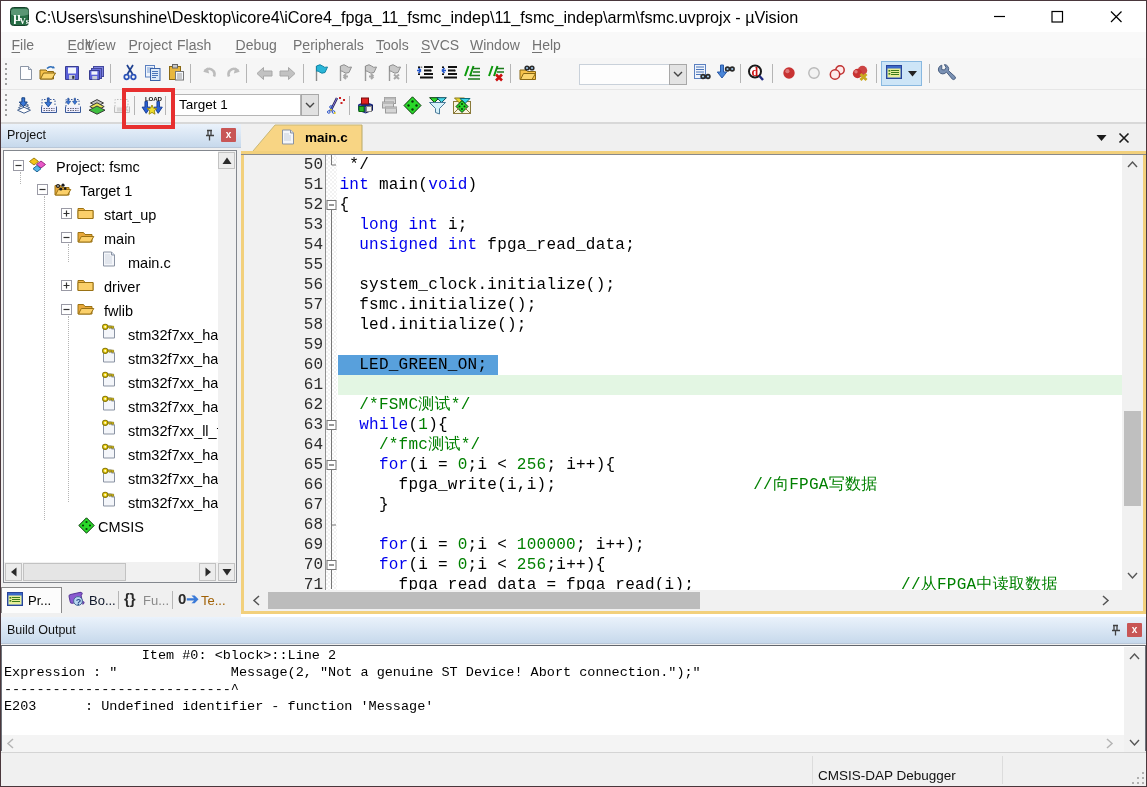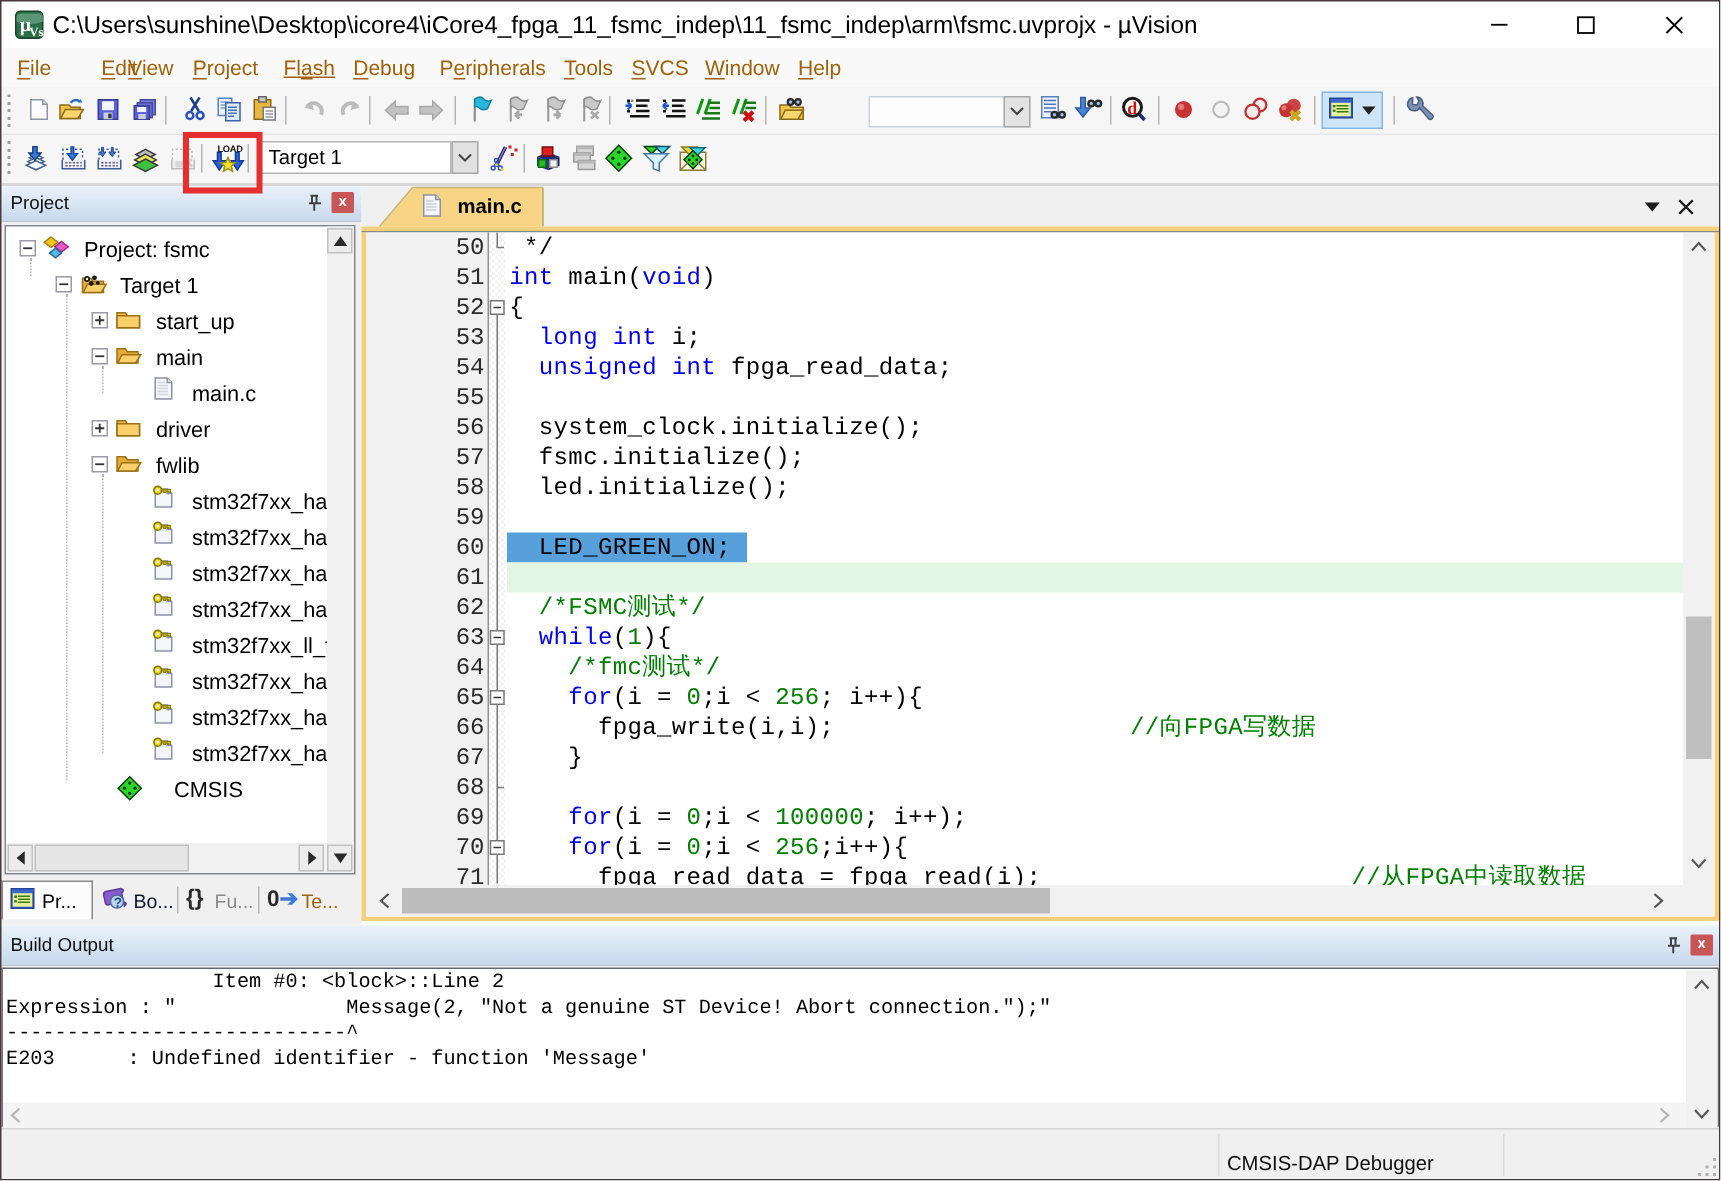--- a/index.html
+++ b/index.html
@@ -6,21 +6,21 @@
 html,body { width:1147px; height:787px; overflow:hidden; }
 body { position:relative; font-family:"Liberation Sans", sans-serif; background:#fff; }
 .abs { position:absolute; }
 #frame { position:absolute; left:0; top:0; width:1147px; height:787px; border:1px solid #4a373c; z-index:50; pointer-events:none; }
 
 #titlebar { left:1px; top:1px; width:1145px; height:31px; background:#fff; }
 #title-text { left:34px; top:7px; font-size:16.2px; color:#000; white-space:pre; }
 .winbtn { top:0; height:31px; width:46px; }
 
 #menubar { left:1px; top:32px; width:1145px; height:26px; background:#f9f9f9; }
-.menu-item { position:absolute; top:5px; font-size:14px; color:#a16207; }
+.menu-item { position:absolute; top:5px; font-size:14px; color:#737373; }
 .menu-item u { text-decoration:underline; text-underline-offset:2px; }
 
 #toolbar { left:1px; top:58px; width:1145px; height:66px; background:#f6f6f6; border-bottom:2px solid #d8d8d8; }
 .tsep { position:absolute; width:1px; background:#b5b5b5; }
 .grip { position:absolute; width:2px; background-image:repeating-linear-gradient(#9e9e9e 0 2px, transparent 2px 5px); }
 
 .panel-header { background:linear-gradient(#eaf2fb, #c7d9ec); border-bottom:1px solid #b9c7d8; }
 .phtext { position:absolute; left:6px; top:4px; font-size:12.5px; color:#111; }
 .closebox { position:absolute; width:15px; height:14px; background:#c85656; color:#fff; font-size:10px; line-height:13px; text-align:center; font-weight:bold; border-radius:1px; }
 #proj-tree { left:3px; top:150px; width:234px; height:432px; background:#fff; border:1px solid #83878e; }
@@ -56,21 +56,21 @@
     </svg>
   <svg class="winbtn" style="left:1092px;" width="46" height="31" viewBox="0 0 46 31">
       <path d="M18 10.5 L28.5 21 M28.5 10.5 L18 21" stroke="#000" stroke-width="1.2" fill="none"></path>
     </svg>
 </div>
 <div class="abs" id="menubar">
   <div class="menu-item" style="left:10.5px;"><u>F</u>ile</div>
   <div class="menu-item" style="left:46.5px;margin-left:20px;"><u>E</u>dit</div>
   <div class="menu-item" style="left:84.5px;"><u>V</u>iew</div>
   <div class="menu-item" style="left:127.5px;"><u>P</u>roject</div>
-  <div class="menu-item" style="left:188px;text-decoration:underline;">Fl<u>a</u>sh</div>
+  <div class="menu-item" style="left:176px;">Fl<u>a</u>sh</div>
   <div class="menu-item" style="left:234.5px;"><u>D</u>ebug</div>
   <div class="menu-item" style="left:292px;">P<u>e</u>ripherals</div>
   <div class="menu-item" style="left:375px;"><u>T</u>ools</div>
   <div class="menu-item" style="left:420px;"><u>S</u>VCS</div>
   <div class="menu-item" style="left:469px;"><u>W</u>indow</div>
   <div class="menu-item" style="left:531px;"><u>H</u>elp</div>
 </div>
 <div class="abs" id="toolbar">
   <div class="abs" style="left:0;top:31px;width:1145px;height:1px;background:#e6e6e6;"></div>
   <div class="grip" style="left:4px;top:5px;height:22px;"></div>
@@ -558,21 +558,21 @@
     <div class="trow" style="left:124px;top:344px;">stm32f7xx_ha</div>
     <svg style="left:74px;top:366px;" width="17" height="17" viewBox="0 0 17 17">
           <path d="M8.5 0.8 L16.2 8.5 8.5 16.2 0.8 8.5z" fill="#2ad82a" stroke="#0a3a0a"></path>
           <g fill="#0a3a0a">
             <circle cx="8.5" cy="5" r="1.1"></circle>
             <circle cx="8.5" cy="12" r="1.1"></circle>
             <circle cx="5" cy="8.5" r="1.1"></circle>
             <circle cx="12" cy="8.5" r="1.1"></circle>
           </g>
         </svg>
-    <div class="trow" style="left:112px;top:368px;text-align:center;">CMSIS</div>
+    <div class="trow" style="left:94px;top:368px;text-align:center;">CMSIS</div>
     </div>
     <div class="abs" style="left:214px;top:0;width:18px;height:411px;background:#f1f1f1;">
       <div class="abs" style="left:0px;top:1px;width:17px;height:17px;background:#ececec;border:1px solid #c2c2c2;"></div>
       <svg style="left:4px;top:6px;" width="10" height="8" viewBox="0 0 10 8">
           <path d="M5 0.5 L9.5 7 H0.5z" fill="#2a2a2a"></path>
         </svg>
     </div>
     <div class="abs" style="left:0;top:411px;width:214px;height:20px;background:#f1f1f1;">
       <div class="abs" style="left:1px;top:1px;width:17px;height:18px;background:#ececec;border:1px solid #c2c2c2;"></div>
       <svg style="left:6px;top:5px;" width="8" height="10" viewBox="0 0 8 10">

